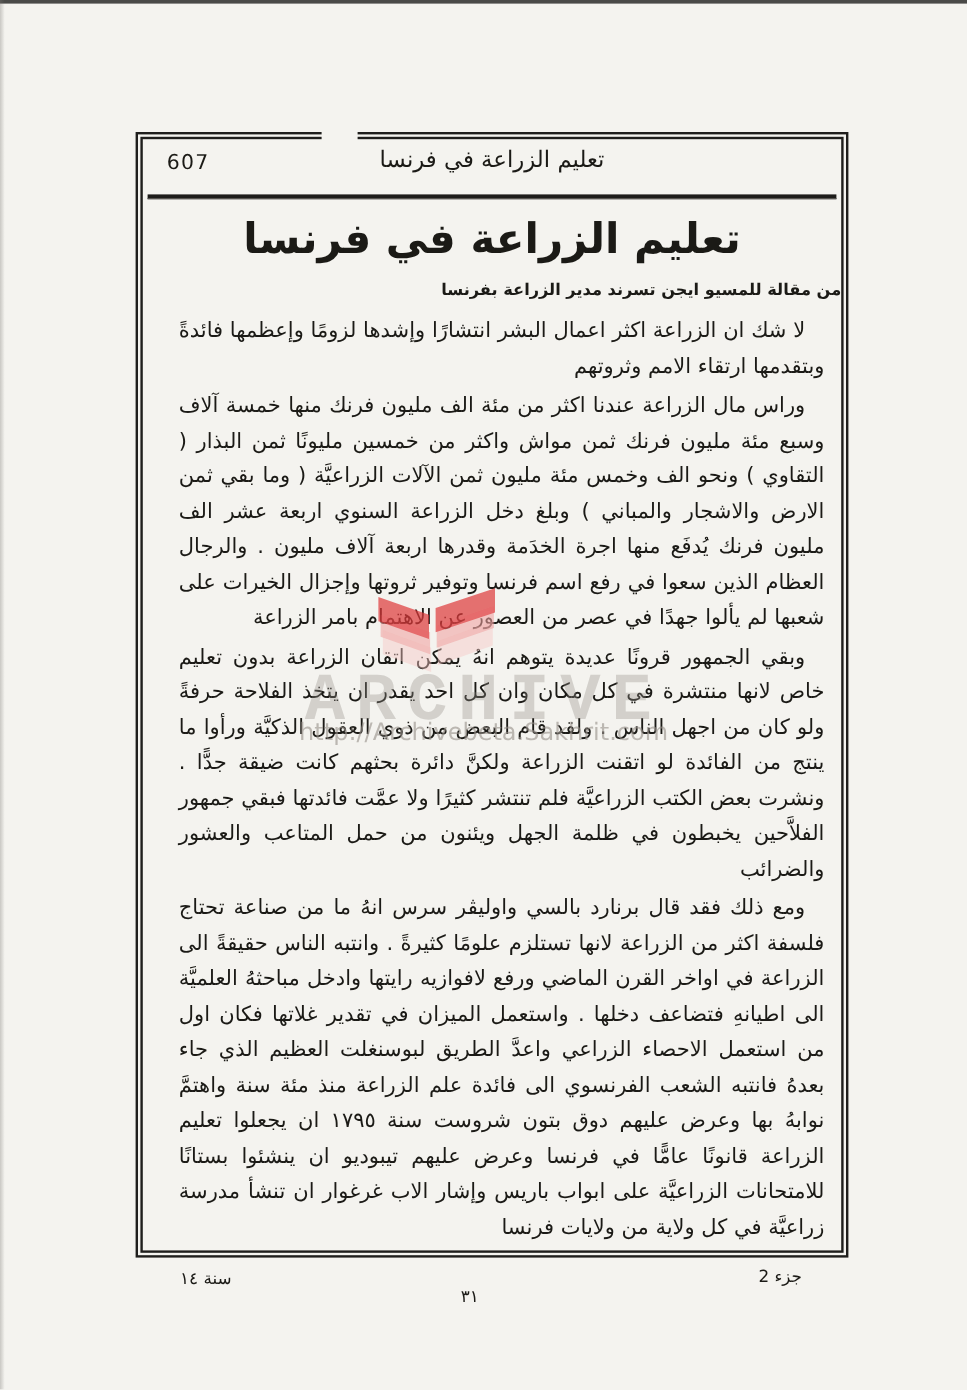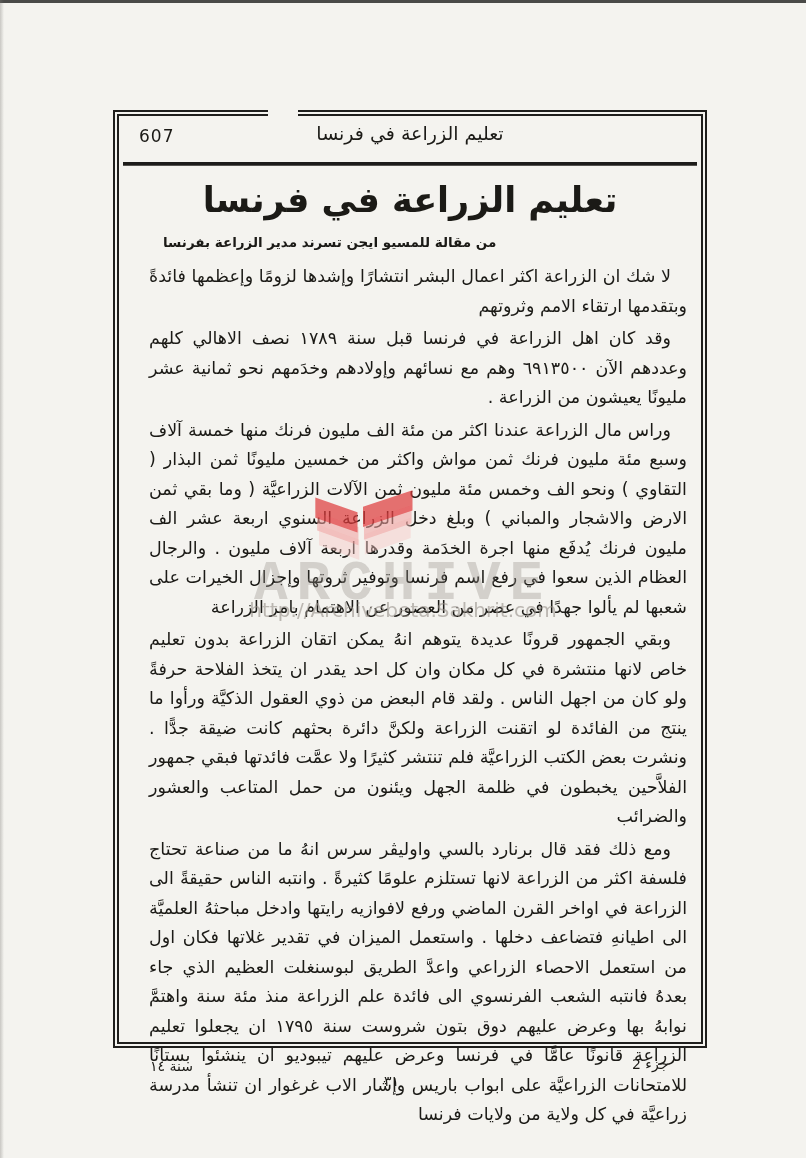--- a/index.html
+++ b/index.html
@@ -45,25 +45,24 @@
     border-bottom:1px solid #55534f;
   }
   .doc-title{
     text-align:center;
     font-size:35px;
     font-weight:bold;
     margin-top:14px;
     letter-spacing:0;
   }
   .doc-subtitle{
-    text-align:left;
+    text-align:right;
     font-size:13.5px;
     font-weight:bold;
     margin-top:14px;
-    margin-left:44px;
   }
   .body-text{
     direction:rtl;
     text-align:justify;
     font-size:17.5px;
     line-height:29.5px;
     padding:0 14px;
     margin-top:12px;
     margin-left:16px;
   }
@@ -111,21 +110,20 @@
     <div class="page-num">607</div>
     <div class="running-title">تعليم الزراعة في فرنسا</div>
   </div>
   <div class="header-rule"></div>
 
   <div class="doc-title">تعليم الزراعة في فرنسا</div>
   <div class="doc-subtitle">من مقالة للمسيو ايجن تسرند مدير الزراعة بفرنسا</div>
 
   <div class="body-text">
     <p>لا شك ان الزراعة اكثر اعمال البشر انتشارًا وإشدها لزومًا وإعظمها فائدةً وبتقدمها ارتقاء الامم وثروتهم</p>
-    <p>وقد كان اهل الزراعة في فرنسا قبل سنة ١٧٨٩ نصف الاهالي كلهم وعددهم الآن ٦٩١٣٥٠٠ وهم مع نسائهم وإولادهم وخدَمهم نحو ثمانية عشر مليونًا يعيشون من الزراعة .</p>
     <p>وراس مال الزراعة عندنا اكثر من مئة الف مليون فرنك منها خمسة آلاف وسبع مئة مليون فرنك ثمن مواش واكثر من خمسين مليونًا ثمن البذار ( التقاوي ) ونحو الف وخمس مئة مليون ثمن الآلات الزراعيَّة ( وما بقي ثمن الارض والاشجار والمباني ) وبلغ دخل الزراعة السنوي اربعة عشر الف مليون فرنك يُدفَع منها اجرة الخدَمة وقدرها اربعة آلاف مليون . والرجال العظام الذين سعوا في رفع اسم فرنسا وتوفير ثروتها وإجزال الخيرات على شعبها لم يألوا جهدًا في عصر من العصور عن الاهتمام بامر الزراعة</p>
     <p>وبقي الجمهور قرونًا عديدة يتوهم انهُ يمكن اتقان الزراعة بدون تعليم خاص لانها منتشرة في كل مكان وان كل احد يقدر ان يتخذ الفلاحة حرفةً ولو كان من اجهل الناس . ولقد قام البعض من ذوي العقول الذكيَّة ورأوا ما ينتج من الفائدة لو اتقنت الزراعة ولكنَّ دائرة بحثهم كانت ضيقة جدًّا . ونشرت بعض الكتب الزراعيَّة فلم تنتشر كثيرًا ولا عمَّت فائدتها فبقي جمهور الفلاَّحين يخبطون في ظلمة الجهل ويئنون من حمل المتاعب والعشور والضرائب</p>
     <p>ومع ذلك فقد قال برنارد بالسي واوليڤر سرس انهُ ما من صناعة تحتاج فلسفة اكثر من الزراعة لانها تستلزم علومًا كثيرةً . وانتبه الناس حقيقةً الى الزراعة في اواخر القرن الماضي ورفع لافوازيه رايتها وادخل مباحثهُ العلميَّة الى اطيانهِ فتضاعف دخلها . واستعمل الميزان في تقدير غلاتها فكان اول من استعمل الاحصاء الزراعي واعدَّ الطريق لبوسنغلت العظيم الذي جاء بعدهُ فانتبه الشعب الفرنسوي الى فائدة علم الزراعة منذ مئة سنة واهتمَّ نوابهُ بها وعرض عليهم دوق بتون شروست سنة ١٧٩٥ ان يجعلوا تعليم الزراعة قانونًا عامًّا في فرنسا وعرض عليهم تيبوديو ان ينشئوا بستانًا للامتحانات الزراعيَّة على ابواب باريس وإشار الاب غرغوار ان تنشأ مدرسة زراعيَّة في كل ولاية من ولايات فرنسا</p>
   </div>
 </div>
 
 <div class="frame-gap"></div>
 
 <svg class="wm-logo" viewBox="0 0 120 90" xmlns="http://www.w3.org/2000/svg">
   <g fill="#f6c7c5" opacity="0.55">

